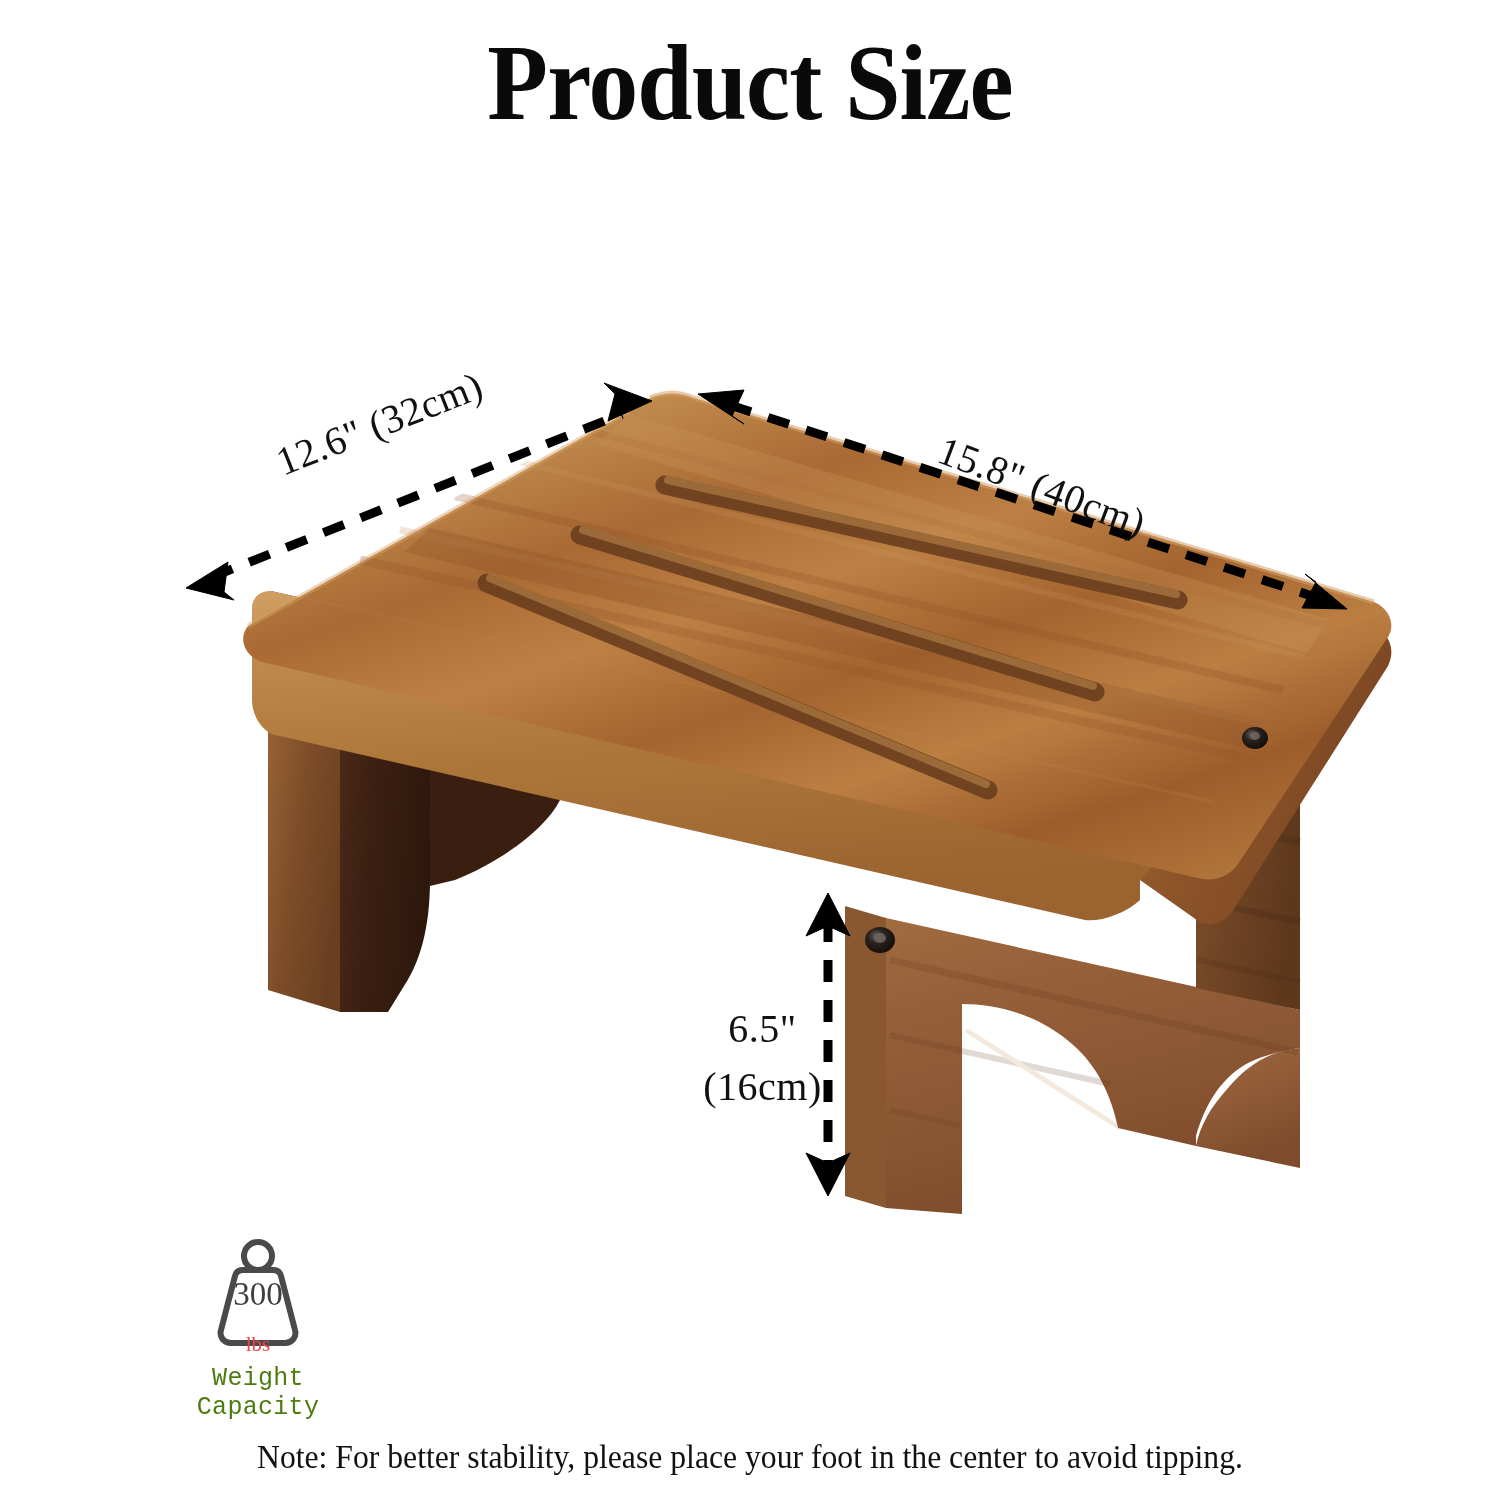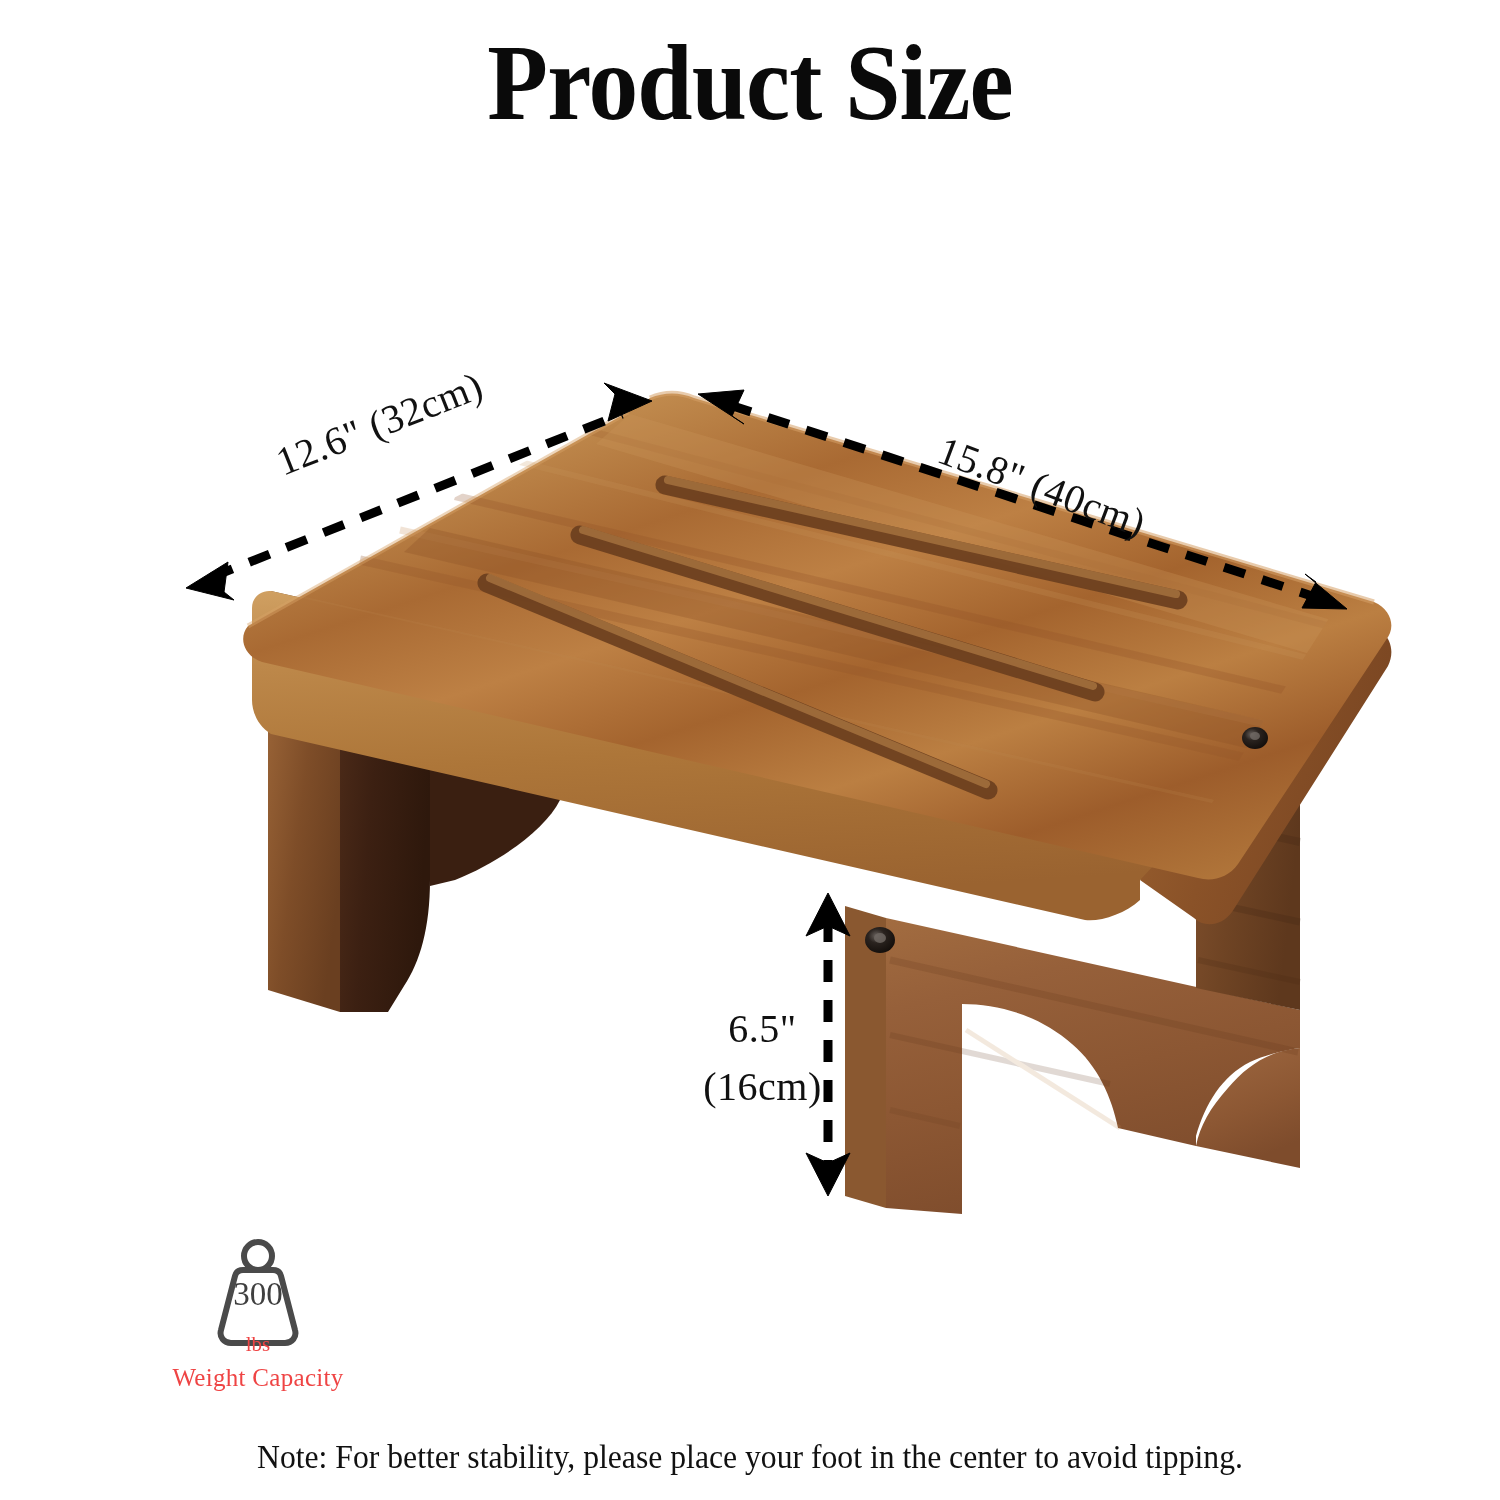--- a/index.html
+++ b/index.html
@@ -111,23 +111,23 @@
     width: 118px;
     text-align: center;
     font-family: "Liberation Serif", "DejaVu Serif", serif;
     font-size: 21px;
     color: #ef4444;
     line-height: 1;
     margin-top: 20px;
   }
   #weight-capacity-label {
     margin-top: 14px;
-    font-family: Liberation Serif, serif;
+    font-family: Liberation Mono, monospace;
     font-size: 25px;
-    color: #ef4444;
+    color: #4d7c0f;
     letter-spacing: 0.3px;
   }
 
   
   #footer-note {
     position: absolute;
     left: 0;
     bottom: 24px;
     width: 1500px;
     text-align: center;

